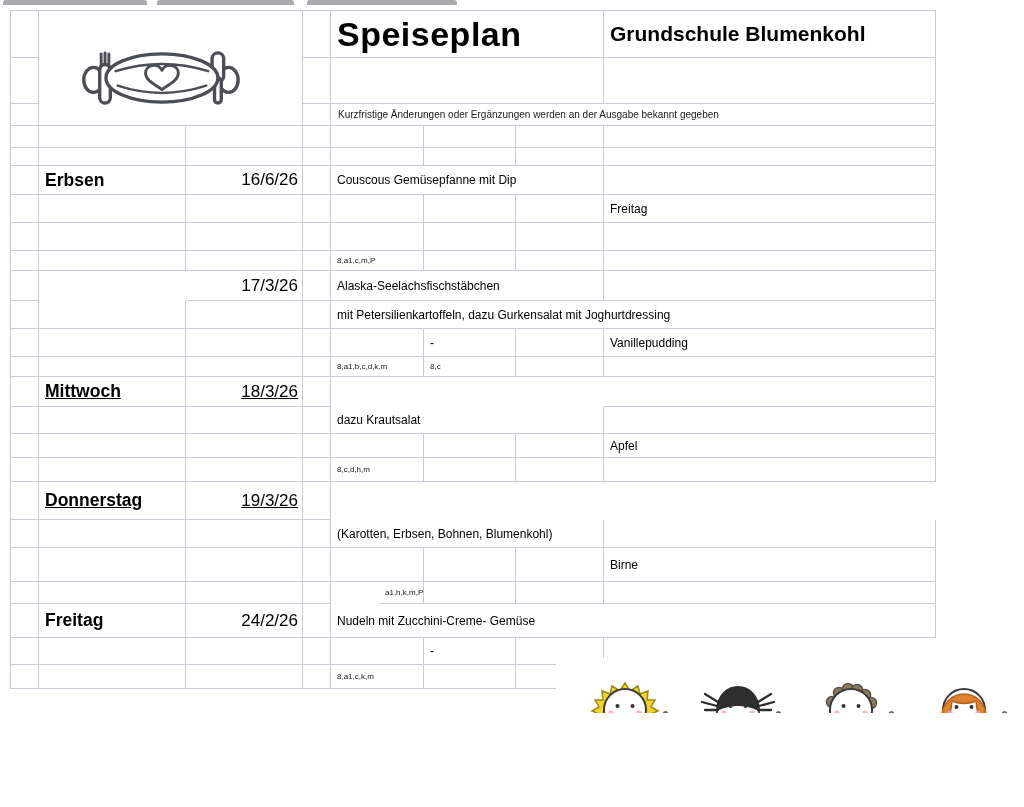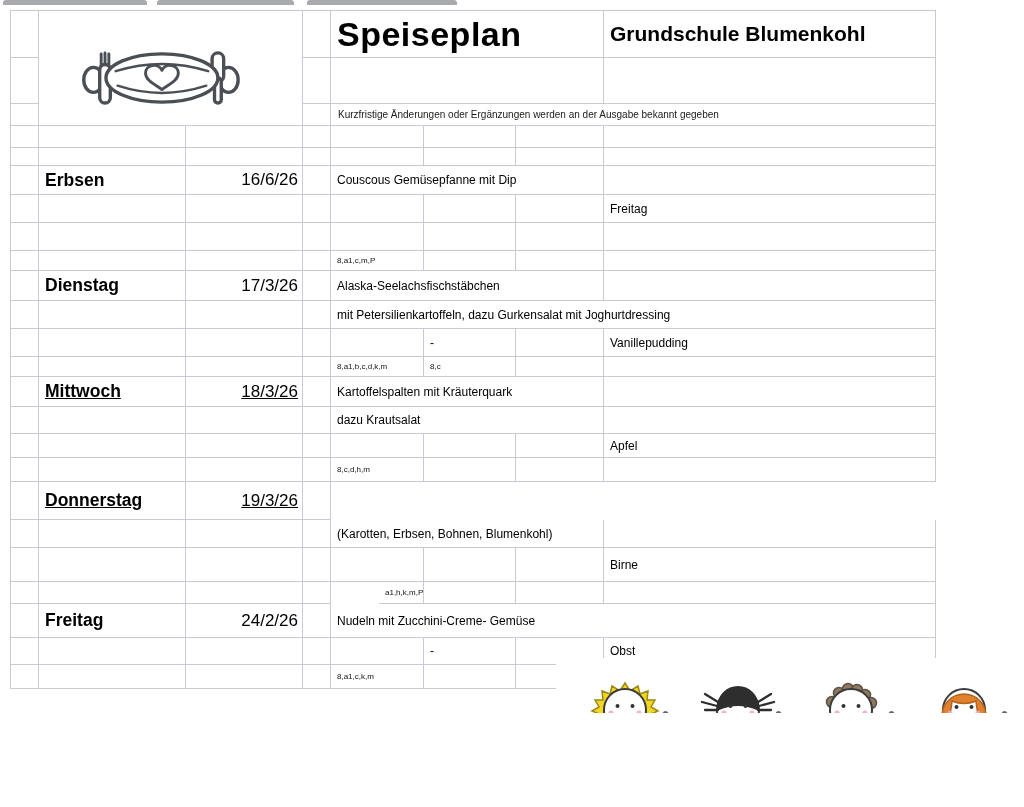--- a/index.html
+++ b/index.html
@@ -38,44 +38,41 @@
       <div class="cell" style="grid-area: 1 / 2 / span 3 / span 2;"></div>
       <div class="cell title" style="grid-area: 1 / 5 / span 1 / span 3;">Speiseplan</div>
       <div class="cell school" style="grid-area: 1 / 8 / span 1 / span 1;">Grundschule Blumenkohl</div>
       <div class="cell" style="grid-area: 2 / 5 / span 1 / span 3;"></div>
       <div class="cell note" style="grid-area: 3 / 5 / span 1 / span 4;">Kurzfristige Änderungen oder Ergänzungen werden an der Ausgabe bekannt gegeben</div>
       <div class="cell day" style="grid-area: 6 / 2 / span 1 / span 1;">Erbsen</div>
       <div class="cell date" style="grid-area: 6 / 3 / span 1 / span 1;">16/6/26</div>
       <div class="cell meal" style="grid-area: 6 / 5 / span 1 / span 3;">Couscous Gemüsepfanne mit Dip</div>
       <div class="cell meal" style="grid-area: 7 / 8 / span 1 / span 1;">Freitag</div>
       <div class="cell allergen" style="grid-area: 9 / 5 / span 1 / span 1;">8,a1,c,m,P</div>
-      <div class="cell day" style="grid-area: 10 / 2 / span 1 / span 1;">Dienstag</div>
       <div class="cell date" style="grid-area: 10 / 3 / span 1 / span 1;">17/3/26</div>
       <div class="cell meal" style="grid-area: 10 / 5 / span 1 / span 3;">Alaska-Seelachsfischstäbchen</div>
       <div class="cell meal" style="grid-area: 11 / 5 / span 1 / span 4;">mit Petersilienkartoffeln, dazu Gurkensalat mit Joghurtdressing</div>
       <div class="cell meal" style="grid-area: 12 / 6 / span 1 / span 1;">-</div>
       <div class="cell meal" style="grid-area: 12 / 8 / span 1 / span 1;">Vanillepudding</div>
       <div class="cell allergen" style="grid-area: 13 / 5 / span 1 / span 1;">8,a1,b,c,d,k,m</div>
       <div class="cell allergen" style="grid-area: 13 / 6 / span 1 / span 1; text-align: right;">8,c</div>
       <div class="cell day underline" style="grid-area: 14 / 2 / span 1 / span 1;">Mittwoch</div>
       <div class="cell date underline" style="grid-area: 14 / 3 / span 1 / span 1;">18/3/26</div>
-      <div class="cell meal" style="grid-area: 14 / 5 / span 1 / span 3;">Kartoffelspalten mit Kräuterquark</div>
       <div class="cell meal" style="grid-area: 15 / 5 / span 1 / span 3;">dazu Krautsalat</div>
       <div class="cell meal" style="grid-area: 16 / 8 / span 1 / span 1;">Apfel</div>
       <div class="cell allergen" style="grid-area: 17 / 5 / span 1 / span 1;">8,c,d,h,m</div>
       <div class="cell day underline" style="grid-area: 18 / 2 / span 1 / span 1;">Donnerstag</div>
       <div class="cell date underline" style="grid-area: 18 / 3 / span 1 / span 1;">19/3/26</div>
       <div class="cell meal" style="grid-area: 19 / 5 / span 1 / span 3;">(Karotten, Erbsen, Bohnen, Blumenkohl)</div>
       <div class="cell meal" style="grid-area: 20 / 8 / span 1 / span 1;">Birne</div>
       <div class="cell allergen" style="grid-area: 21 / 5 / span 1 / span 1; margin-left: 48px;">a1,h,k,m,P</div>
       <div class="cell day" style="grid-area: 22 / 2 / span 1 / span 1;">Freitag</div>
       <div class="cell date" style="grid-area: 22 / 3 / span 1 / span 1;">24/2/26</div>
       <div class="cell meal" style="grid-area: 22 / 5 / span 1 / span 4;">Nudeln mit Zucchini-Creme- Gemüse</div>
       <div class="cell meal" style="grid-area: 23 / 6 / span 1 / span 1;">-</div>
-      <div class="cell meal" style="grid-area: 23 / 8 / span 1 / span 1;">Obst</div>
       <div class="cell allergen" style="grid-area: 24 / 5 / span 1 / span 1;">8,a1,c,k,m</div>
       <div class="cell" style="grid-area: 1 / 1 / span 1 / span 1;"></div>
       <div class="cell" style="grid-area: 1 / 4 / span 1 / span 1;"></div>
       <div class="cell" style="grid-area: 2 / 1 / span 1 / span 1;"></div>
       <div class="cell" style="grid-area: 2 / 4 / span 1 / span 1;"></div>
       <div class="cell" style="grid-area: 2 / 8 / span 1 / span 1;"></div>
       <div class="cell" style="grid-area: 3 / 1 / span 1 / span 1;"></div>
       <div class="cell" style="grid-area: 3 / 4 / span 1 / span 1;"></div>
       <div class="cell" style="grid-area: 4 / 1 / span 1 / span 1;"></div>
       <div class="cell" style="grid-area: 4 / 2 / span 1 / span 1;"></div>

